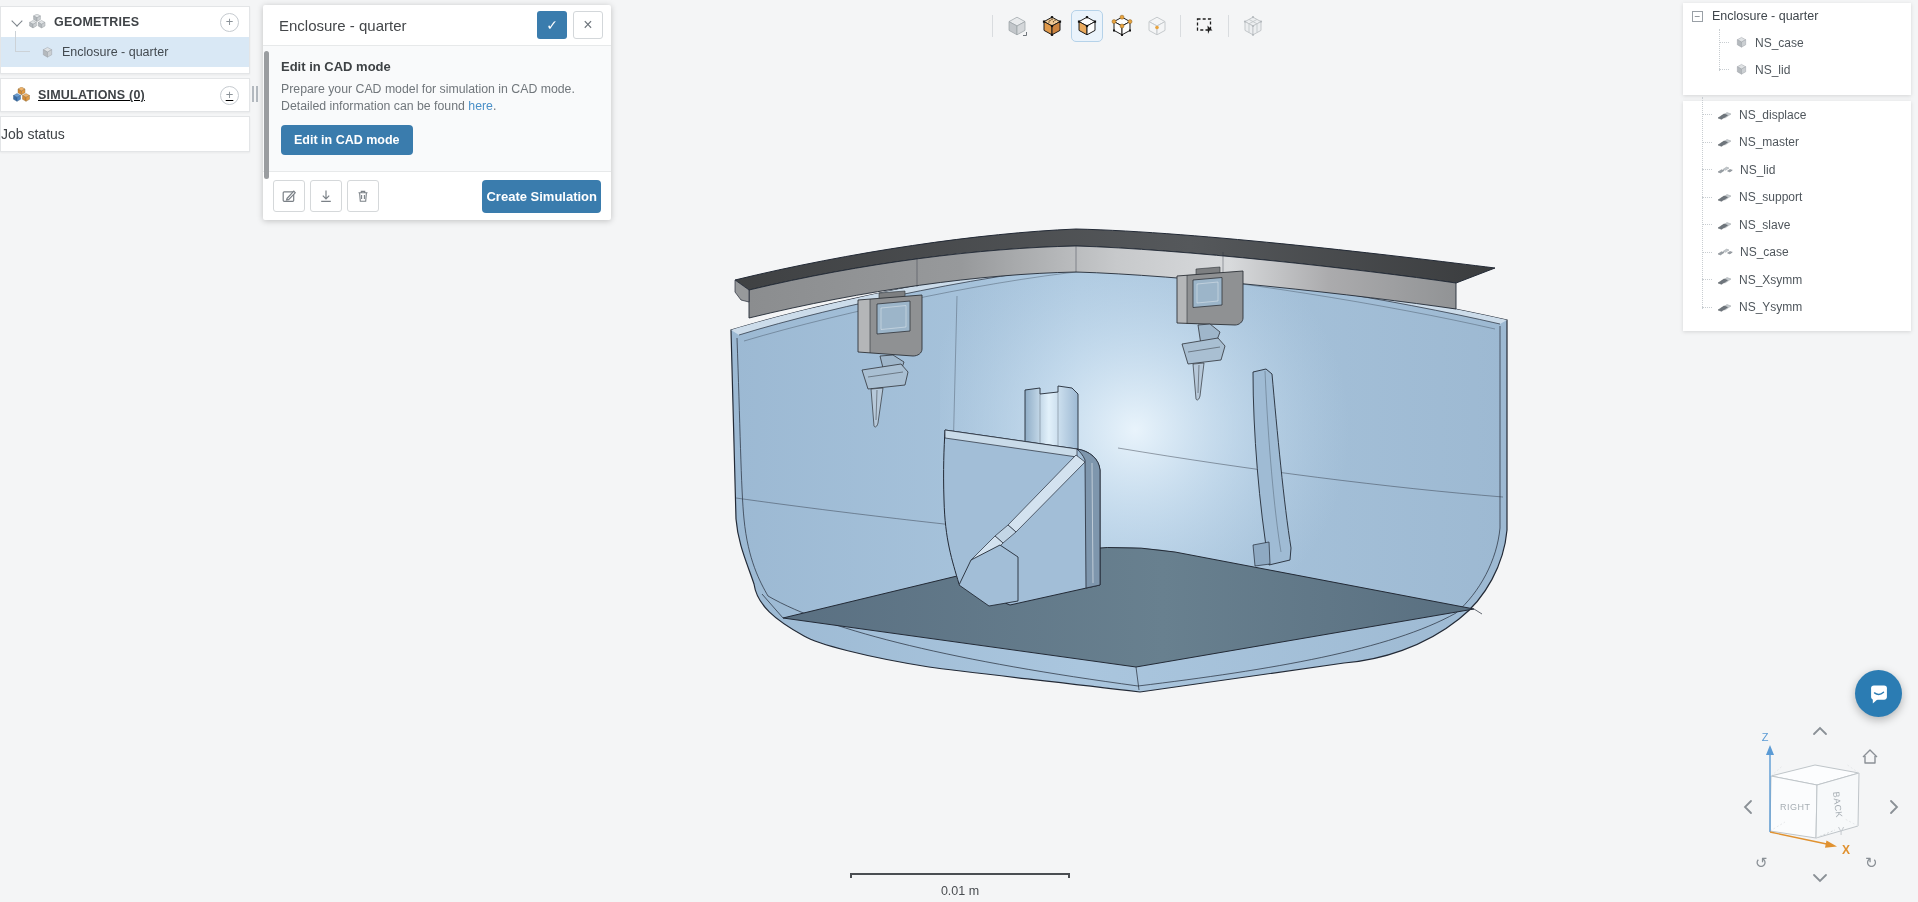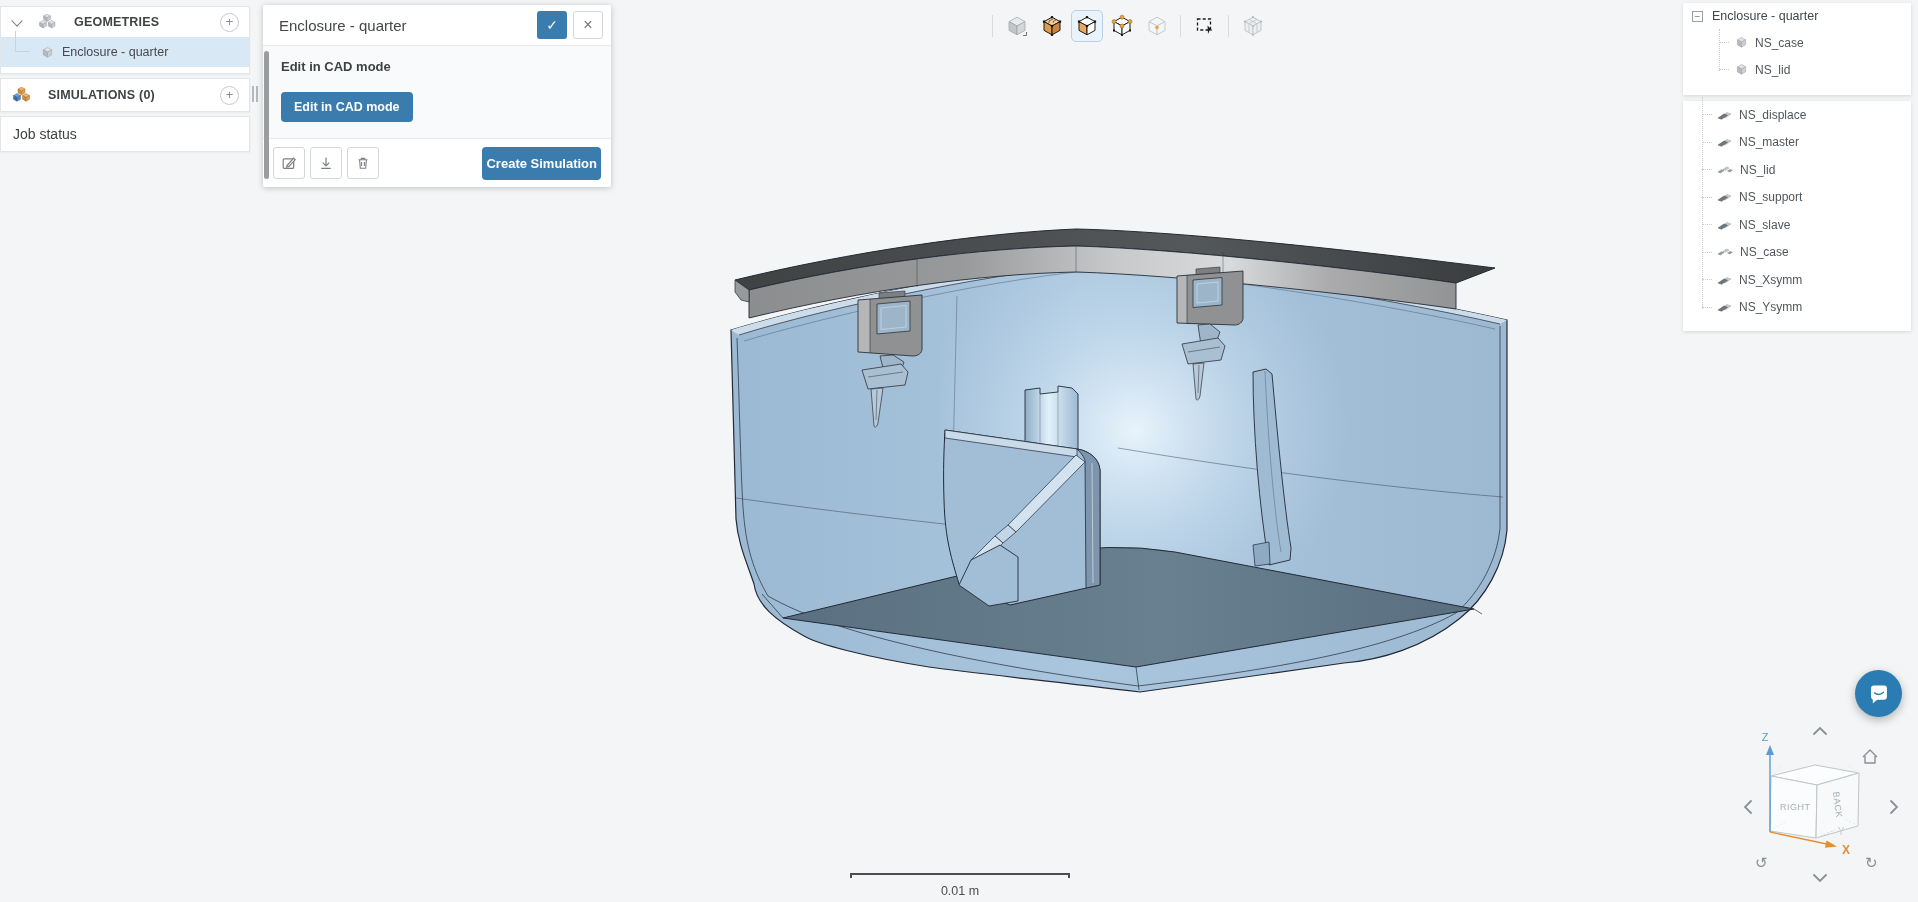--- a/index.html
+++ b/index.html
@@ -6,21 +6,21 @@
   body{background:#e9ebec;font-family:"Liberation Sans",sans-serif;-webkit-font-smoothing:antialiased;}
   #app{position:relative;width:1918px;height:902px;background:#f4f5f6;overflow:hidden;}
   .abs{position:absolute;}
   
   .card{background:#fff;border:1px solid #e3e5e7;box-shadow:0 1px 2px rgba(0,0,0,.05);box-sizing:border-box;}
   .chev{display:inline-block;width:7px;height:7px;border-right:1.6px solid #7c838a;border-bottom:1.6px solid #7c838a;transform:rotate(45deg);margin-top:-3px;}
   .chev.right{transform:rotate(-45deg);}
   .chev.lite{border-color:#99a0a6;}
   .plus-circle{width:17px;height:17px;border-radius:50%;border:1px solid #c6cbd0;color:#8b9298;font-size:13px;line-height:15px;text-align:center;flex:0 0 auto;background:#fff;}
   
-  .sb-row{height:30px;padding:0 10px 0 12px;display:flex;align-items:center;gap:18px;box-sizing:border-box;cursor:pointer;}
+  .sb-row{height:30px;padding:0 10px 0 12px;display:flex;align-items:center;gap:8px;box-sizing:border-box;cursor:pointer;}
   .sb-label{font-size:12.5px;font-weight:600;color:#3f4347;letter-spacing:.2px;flex:1;}
   .sb-item{height:30px;display:flex;align-items:center;gap:8px;padding-left:40px;position:relative;box-sizing:border-box;font-size:12.5px;color:#434a50;cursor:pointer;}
   .sb-item.selected{background:#d9e8f5;}
   .sb-item .elbow{position:absolute;left:14px;top:-6px;width:14px;height:20px;border-left:1px solid #ccd2d7;border-bottom:1px solid #ccd2d7;}
   .grip{width:6px;height:16px;display:flex;gap:2px;}
   .grip i{width:2px;height:100%;background:#b3b9bf;}
   
   #detail-panel{left:263px;top:5px;width:348px;background:#fff;border-radius:2px;box-shadow:0 1px 6px rgba(0,0,0,.22);}
   .dp-header{height:40px;display:flex;align-items:center;padding:0 8px 0 16px;gap:6px;}
   .dp-title{flex:1;font-size:15px;color:#44474a;}
@@ -206,21 +206,21 @@
         <g stroke="#989ea3" stroke-width=".5">
             <path d="M7 1.5 L11.5 4 L7 6.5 L2.5 4Z" fill="#dfe2e4"></path>
             <path d="M2.5 4 L7 6.5 L7 12 L2.5 9.5Z" fill="#b4b9bd"></path>
             <path d="M11.5 4 L7 6.5 L7 12 L11.5 9.5Z" fill="#cbcfd2"></path>
           </g>
       </svg>
       <span>Enclosure - quarter</span>
     </div>
   </div>
 
-  <div class="abs card" style="left:0;top:78px;width:250px;">
+  <div class="abs card" style="left:0;top:78px;width:250px;text-decoration:underline;">
     <div class="sb-row" style="height:32px;">
       <svg width="17" height="16" viewBox="0 0 17 16">
         <g stroke="#8a6a3a" stroke-width=".4">
           <path d="M8.5 0 L12 2 L8.5 4 L5 2Z" fill="#f0b36a"></path>
             <path d="M5 2 L8.5 4 L8.5 7.8 L5 5.8Z" fill="#d68a33"></path>
             <path d="M12 2 L8.5 4 L8.5 7.8 L12 5.8Z" fill="#e49b44"></path>
         </g>
         <g stroke="#31557e" stroke-width=".4">
           <path d="M4 6.5 L7.5 8.5 L4 10.5 L.5 8.5Z" fill="#6ba0d6"></path>
             <path d="M.5 8.5 L4 10.5 L4 14.3 L.5 12.3Z" fill="#3a6ca5"></path>
@@ -231,36 +231,40 @@
             <path d="M9.5 8.5 L13 10.5 L13 14.3 L9.5 12.3Z" fill="#d68a33"></path>
             <path d="M16.5 8.5 L13 10.5 L13 14.3 L16.5 12.3Z" fill="#e49b44"></path>
         </g>
       </svg>
       <span class="sb-label">SIMULATIONS (0)</span>
       <span class="plus-circle">+</span>
     </div>
   </div>
 
   <div class="abs card" style="left:0;top:116px;width:250px;height:36px;">
-    <div style="font-size:14px;color:#3f4347;line-height:34px;padding-left:12px;">Job status</div>
+    <div style="font-size:14px;color:#3f4347;line-height:34px;">Job status</div>
   </div>
 
   <div class="abs grip" style="left:252px;top:86px;">
       <i></i>
       <i></i>
     </div>
 
   <div id="detail-panel" class="abs">
     <div class="dp-header">
       <span class="dp-title">Enclosure - quarter</span>
       <span class="dp-btn confirm">✓</span>
       <span class="dp-btn close">×</span>
     </div>
     <div class="dp-section">
       <div class="dp-h3">Edit in CAD mode</div>
+      <p class="dp-p">
+        <span>Prepare your CAD model for simulation in CAD mode.</span><br>
+        <span>Detailed information can be found </span><a class="dp-link">here</a><span>.</span>
+      </p>
       <button class="btn-primary" style="margin-top:11px;">Edit in CAD mode</button>
     </div>
     <div class="dp-scroll"></div>
     <div class="dp-footer">
       <span class="icon-btn">
         <svg width="16" height="16" viewBox="0 0 16 16" fill="none" stroke="#7b8187" stroke-width="1.2">
           <rect x="2.2" y="3.8" width="10.5" height="9.5" rx="1"></rect>
             <path d="M6 10.5 L12.8 3.2 L14.2 4.8 L7.6 11.6 L5.6 12Z" fill="#fff"></path>
         </svg>
       </span>

